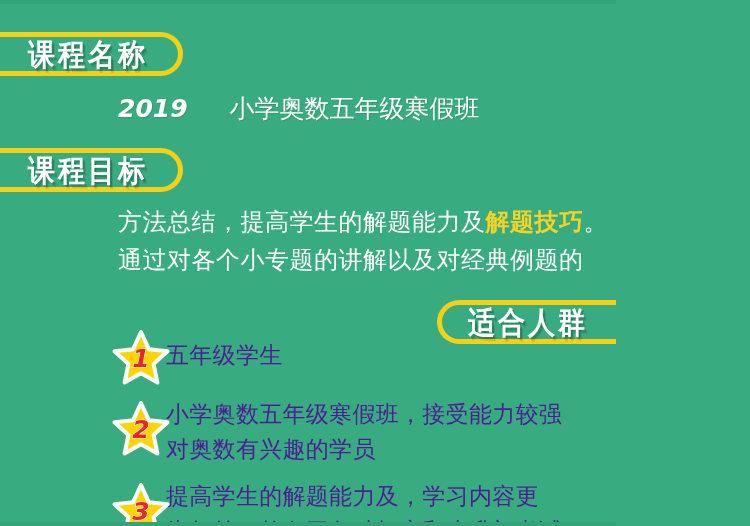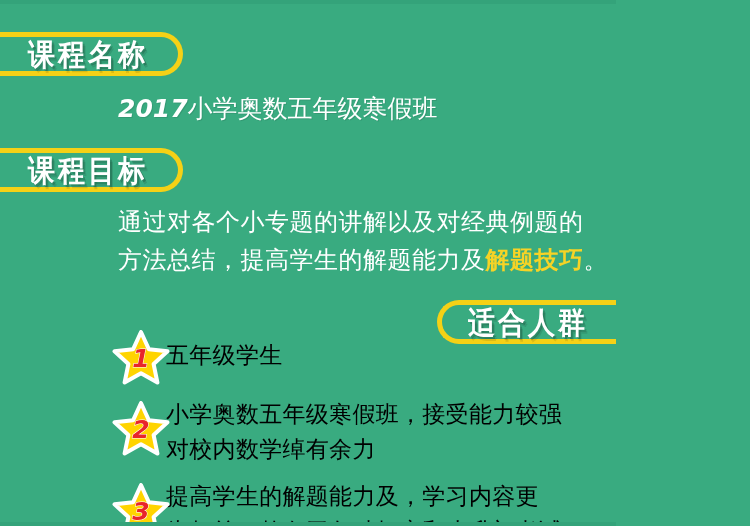--- a/index.html
+++ b/index.html
@@ -91,20 +91,21 @@
   }
   .course-title .year{
     font-style:italic;
     font-weight:bold;
     letter-spacing:0px;
   }
   .course-title .cn{
     font-style:normal;
     font-weight:normal;
     letter-spacing:0px;
+    margin-left:42px;
   }
 
   
   .goal-block{
     position:absolute;
     left:118px;
     top:203px;
     color:#ffffff;
     font-size:24px;
     line-height:38px;
@@ -156,21 +157,21 @@
     font-weight:bold;
     font-style:italic;
     color:#e8252a;
     line-height:1;
     padding-top:2px;
     box-sizing:border-box;
     -webkit-text-stroke:1px #ffffff;
     paint-order:stroke fill;
   }
   .item-text{
-    color:#000000;
+    color:#4c1d95;
     font-size:23px;
     line-height:35px;
     letter-spacing:0.3px;
     padding-top:4px;
     margin-left:-4px;
     white-space:nowrap;
   }
   .item-text .ln{display:block;}
 
   #audience-item-1 .item-text{padding-top:6px;}
@@ -184,30 +185,30 @@
 
 <div id="poster">
 
   <div class="top-strip"></div>
 
   <div class="tab left-open" id="tab-course-name">
     <span class="tab-label">课程名称</span>
   </div>
 
   <div class="course-title">
-    <span class="year">2017</span><span class="cn">小学奥数五年级寒假班</span>
+    <span class="year">2019</span><span class="cn">小学奥数五年级寒假班</span>
   </div>
 
   <div class="tab left-open" id="tab-course-goal">
     <span class="tab-label">课程目标</span>
   </div>
 
   <div class="goal-block">
+    <div><span>方法总结，提高学生的解题能力及</span><span class="hl">解题技巧</span><span>。</span></div>
     <div>通过对各个小专题的讲解以及对经典例题的</div>
-    <div><span>方法总结，提高学生的解题能力及</span><span class="hl">解题技巧</span><span>。</span></div>
   </div>
 
   <div class="tab right-open" id="tab-audience">
     <span class="tab-label">适合人群</span>
   </div>
 
   <div class="audience-list">
 
     <div class="audience-item" id="audience-item-1">
       <div class="star-wrap">
@@ -223,21 +224,21 @@
 
     <div class="audience-item" id="audience-item-2">
       <div class="star-wrap">
         <svg class="star-svg" viewBox="0 0 58 55">
           <polygon points="29,2 36.8,19.2 55.5,21.3 41.6,34.0 45.4,52.5 29,43.2 12.6,52.5 16.4,34.0 2.5,21.3 21.2,19.2" fill="#ffd400" stroke="#ffffff" stroke-width="4" stroke-linejoin="round"></polygon>
         </svg>
         <span class="star-num">2</span>
       </div>
       <div class="item-text">
         <span class="ln">小学奥数五年级寒假班，接受能力较强</span>
-        <span class="ln">对校内数学绰有余力</span>
+        <span class="ln">对奥数有兴趣的学员</span>
       </div>
     </div>
 
     <div class="audience-item" id="audience-item-3">
       <div class="star-wrap">
         <svg class="star-svg" viewBox="0 0 58 55">
           <polygon points="29,2 36.8,19.2 55.5,21.3 41.6,34.0 45.4,52.5 29,43.2 12.6,52.5 16.4,34.0 2.5,21.3 21.2,19.2" fill="#ffd400" stroke="#ffffff" stroke-width="4" stroke-linejoin="round"></polygon>
         </svg>
         <span class="star-num">3</span>
       </div>

